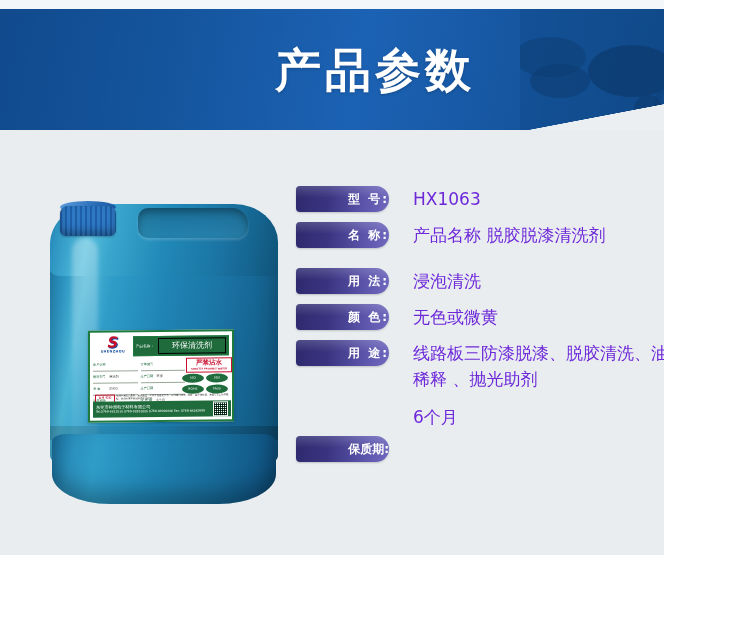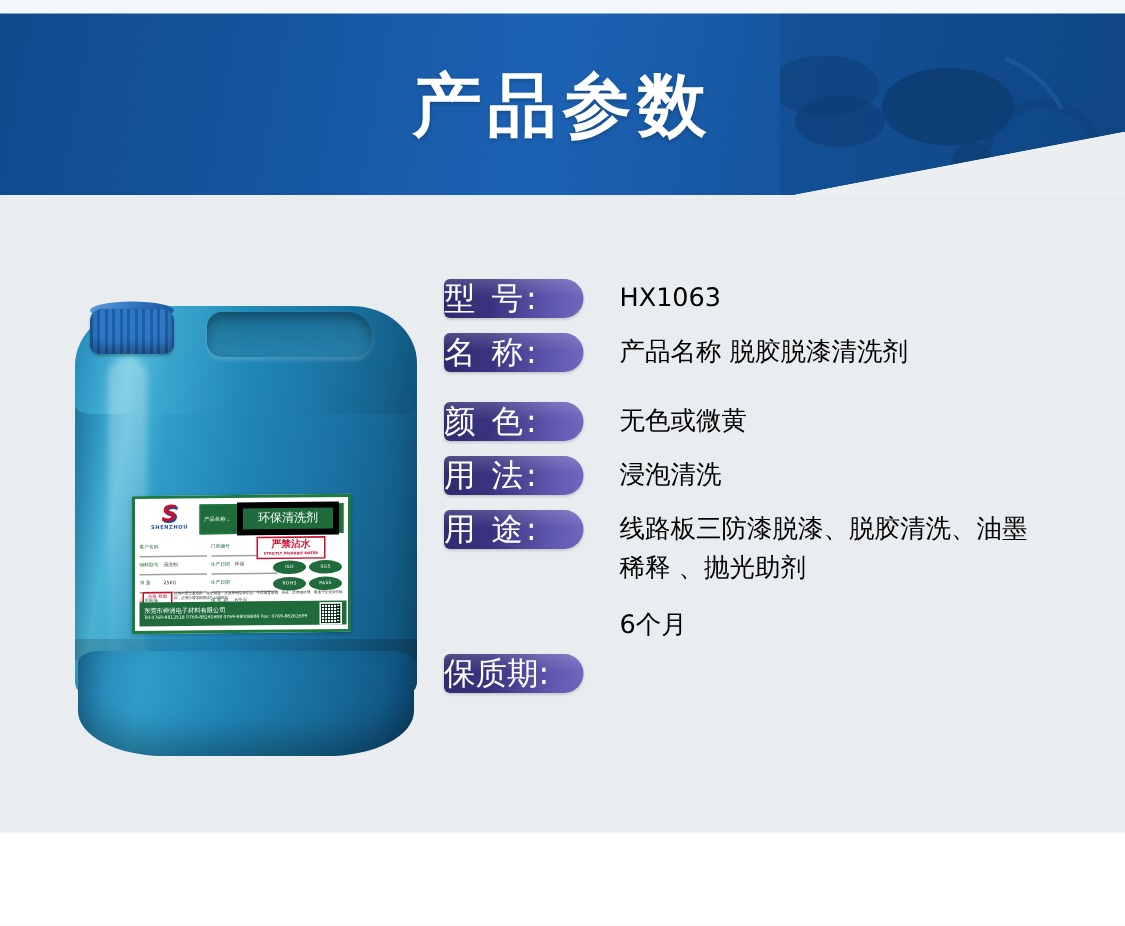--- a/index.html
+++ b/index.html
@@ -5,21 +5,21 @@
   html, body {
     margin: 0;
     padding: 0;
     background: #ffffff;
   }
   body {
     font-family: "DejaVu Sans", "Liberation Sans", sans-serif;
   }
   .page {
     position: relative;
-    width: 750px;
+    width: 664px;
     height: 617px;
     overflow: hidden;
     background: #ffffff;
   }
 
   
   .top-strip {
     position: absolute;
     left: 0; top: 0;
     width: 750px; height: 9px;
@@ -220,21 +220,21 @@
   }
   .label-namebox-key {
     font-size: 3.6px;
     color: #ffffff;
     line-height: 4.6px;
     width: 22px;
     flex: 0 0 auto;
   }
   .label-namebox-val {
     flex: 1 1 auto;
-    border: 4px solid #000000;
+    border: 1px solid #000000;
     color: #ffffff;
     font-size: 8px;
     text-align: center;
     line-height: 13px;
     height: 14px;
   }
   .label-grid {
     margin-top: 2px;
     display: grid;
     grid-template-columns: 1fr 1fr;
@@ -247,21 +247,21 @@
     display: flex;
     align-items: center;
     font-size: 3.2px;
     color: #2a2a2a;
     line-height: 3.6px;
   }
   .label-cell .k { width: 16px; flex: 0 0 auto; color: #1f6b3c; }
   .label-cell .v { flex: 1 1 auto; color: #333; }
   .label-warn {
     position: absolute;
-    right: 15px; top: 26px;
+    right: 0; top: 26px;
     width: 44px; height: 13px;
     border: 1px solid #c8102e;
     color: #c8102e;
     font-size: 6.5px;
     font-weight: bold;
     text-align: center;
     line-height: 9px;
     background: #fff;
   }
   .label-warn .sub { font-size: 2.4px; line-height: 3px; display: block; }
@@ -341,42 +341,42 @@
   }
   .spec-row.gap-before { margin-top: 12px; }
   .spec-tag {
     flex: 0 0 auto;
     width: 93px;
     height: 26px;
     box-sizing: border-box;
     border-radius: 4px 13px 13px 4px;
     background: linear-gradient(95deg, #2e2a6e 0%, #3a3480 35%, #5d56ad 75%, #6f68bd 100%);
     color: #ffffff;
-    font-size: 21px;
-    font-weight: normal;
+    font-size: 12px;
+    font-weight: bold;
     line-height: 26px;
-    text-align: left;
+    text-align: right;
     letter-spacing: 2px;
     box-shadow: 0 1px 2px rgba(0,0,0,0.18);
     position: relative;
     overflow: hidden;
   }
   .spec-tag::after {
     content: "";
     position: absolute;
     left: 0; top: 0;
     width: 100%; height: 48%;
     background: linear-gradient(to bottom, rgba(255,255,255,0.16), rgba(255,255,255,0));
     pointer-events: none;
   }
   .spec-tag.tight { letter-spacing: 0px; margin-top: 32px; }
   .spec-val {
     flex: 1 1 auto;
     padding-left: 24px;
-    color: #000000;
+    color: #6d28d9;
     font-size: 17px;
     line-height: 26px;
     white-space: pre-line;
   }
 </style>
 </head>
 <body>
 
 <div class="page">
 
@@ -498,27 +498,27 @@
 
       <div class="spec-row">
         <div class="spec-tag">名 称:</div>
         <div class="spec-val">产品名称 脱胶脱漆清洗剂</div>
       </div>
 
       <div class="spec-row">
       </div>
 
       <div class="spec-row">
+        <div class="spec-tag">用 法:</div>
+        <div class="spec-val">浸泡清洗</div>
+      </div>
+
+      <div class="spec-row">
         <div class="spec-tag">颜 色:</div>
         <div class="spec-val">无色或微黄</div>
-      </div>
-
-      <div class="spec-row">
-        <div class="spec-tag">用 法:</div>
-        <div class="spec-val">浸泡清洗</div>
       </div>
 
 
       <div class="spec-row">
         <div class="spec-tag">用 途:</div>
         <div class="spec-val">线路板三防漆脱漆、脱胶清洗、油墨
 稀释 、抛光助剂</div>
       </div>
 
       <div class="spec-row gap-before">

